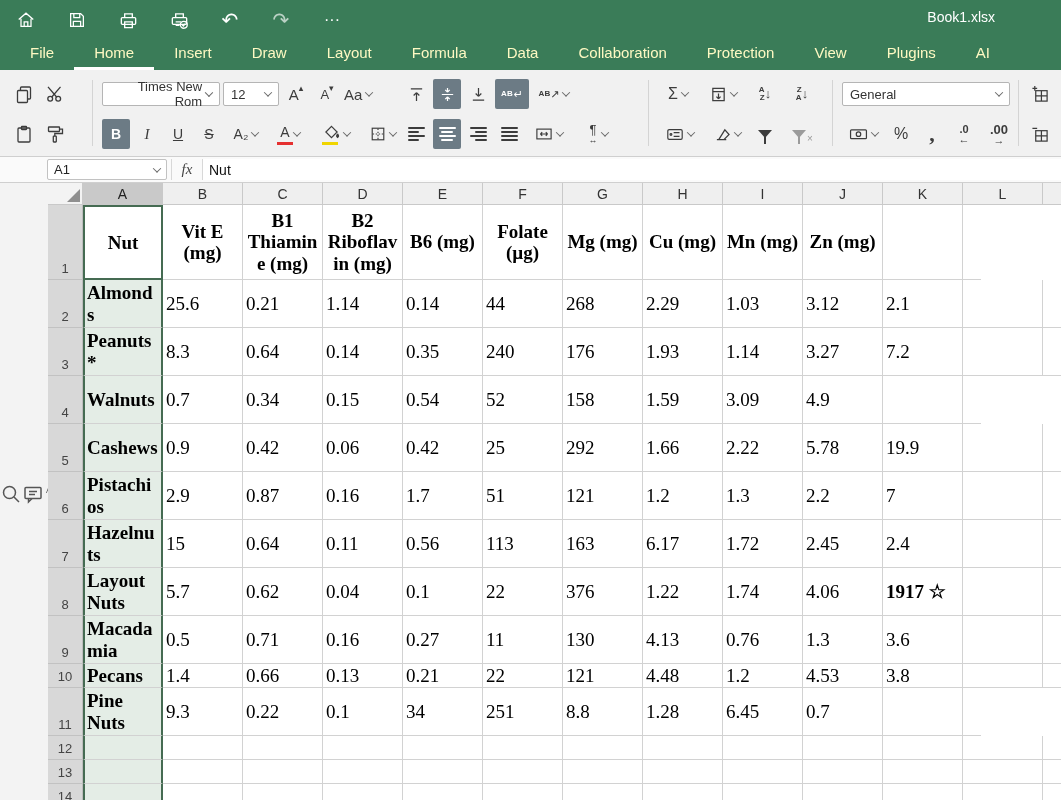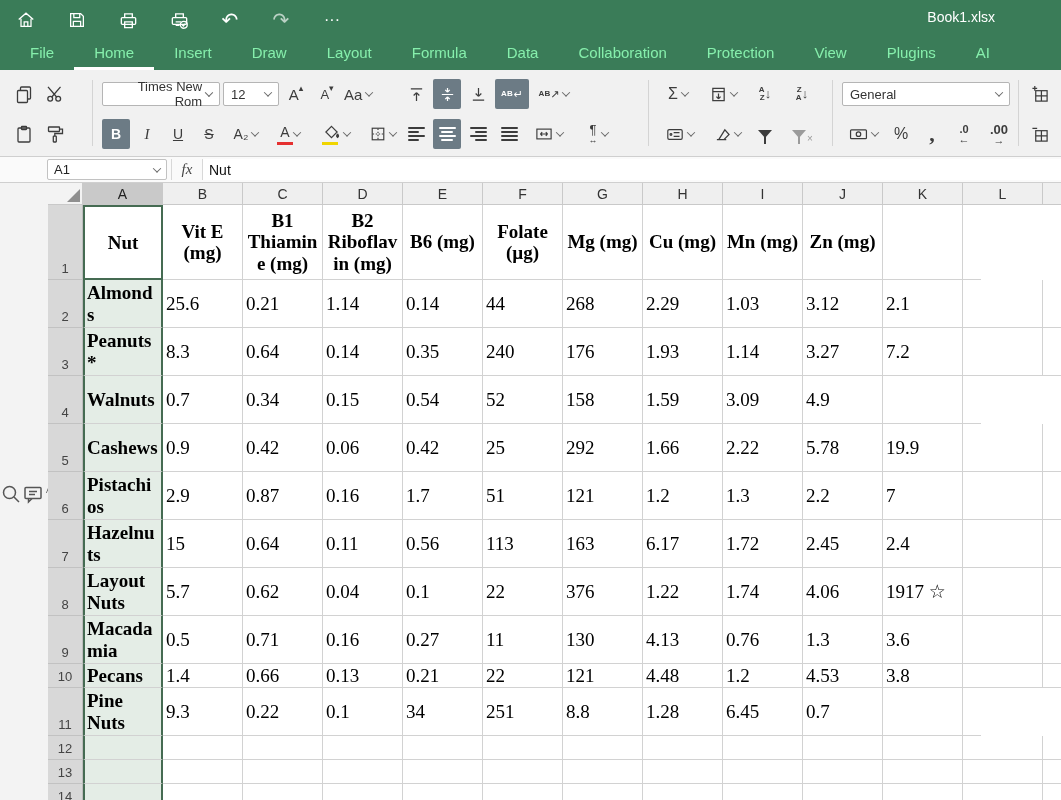--- a/index.html
+++ b/index.html
@@ -8,21 +8,21 @@
 
 
 .titlebar { position:absolute; top:0; left:0; width:100%; height:70px; background:#3a7c58; }
 .qa { position:absolute; top:6px; left:14px; display:flex; align-items:center; gap:27px; height:28px; color:#fff; }
 .qa .qbtn { width:24px; height:24px; display:flex; align-items:center; justify-content:center; color:#fff; }
 .qa svg { stroke:#fff; fill:none; stroke-width:1.4; }
 .qbtn.dim { opacity:.65; }
 .glyph20 { font-size:20px; line-height:20px; }
 .doc-title { position:absolute; top:9px; right:66px; color:#fff; font-size:14px; }
 .menubar { position:absolute; left:10px; bottom:0; height:35px; display:flex; align-items:stretch; }
-.mi { color:#86efac; font-size:15px; padding:0 20px; display:flex; align-items:center; cursor:default; }
+.mi { color:#fef9c3; font-size:15px; padding:0 20px; display:flex; align-items:center; cursor:default; }
 .mi.active { box-shadow: inset 0 -3px 0 #ffffff; }
 
 
 .toolbar { position:absolute; top:70px; left:0; width:100%; height:87px; background:#f1f1f1; border-bottom:1px solid #cfcfcf; }
 .tg { position:absolute; top:4px; }
 .trow { display:flex; align-items:center; gap:3px; height:40px;text-align:right; }
 .tb { min-width:28px; height:30px; display:flex; align-items:center; justify-content:center; border-radius:2px; color:#3c3c3c; font-size:14px; position:relative; }
 .tb.on { background:#6c7b85; color:#fff; }
 .tb svg { stroke:currentColor; fill:none; stroke-width:1.3; }
 .sep { position:absolute; top:10px; width:1px; height:66px; background:#d4d4d4; }
@@ -70,21 +70,21 @@
 .g-row { display:flex; }
 .rh { width:35px; background:#d8d8d8; border-right:1px solid #bdbdbd; border-bottom:1px solid #c2c2c2; display:flex; align-items:flex-end; justify-content:center; padding-bottom:3px; font-size:13px; color:#444; }
 .cell { width:80px; background:#fff; border-right:1px solid #d2d2d2; border-bottom:1px solid #d2d2d2; display:flex; align-items:center; padding:0 3px; overflow:hidden; font-family:"Liberation Serif","DejaVu Serif",serif; font-size:19px; line-height:1.12; color:#000; }
 .cell span { display:block; width:100%; overflow-wrap:break-word; word-break:break-word; }
 .cell.hd { font-weight:bold; justify-content:center; }
 .cell.hd span { text-align:center; }
 .cell.nm { font-weight:bold; }
 .cell.acol { background:#e4ede6; border-left:2px solid #456b52; border-right:2px solid #456b52; padding:0 2px; }
 .cell.a1 { background:#fff; border:2px solid #456b52; font-weight:bold; justify-content:center; }
 .cell.a1 span { text-align:center; }
-.cell.star { font-weight:normal; }
+.cell.star { font-weight:bold; }
 .cell.sliver { width:18px; border-right:none; padding:0; }
 </style>
 </head>
 <body>
 
 <div class="app">
 
   <div class="titlebar">
     <div class="qa">
       <div class="qbtn">

